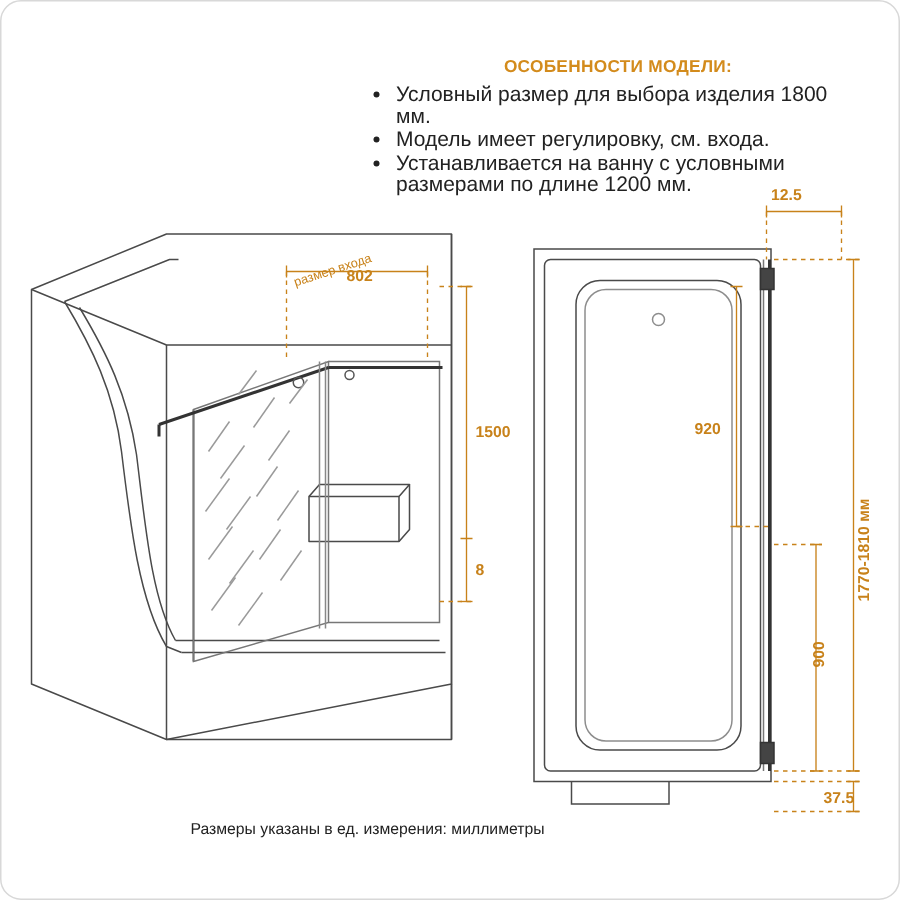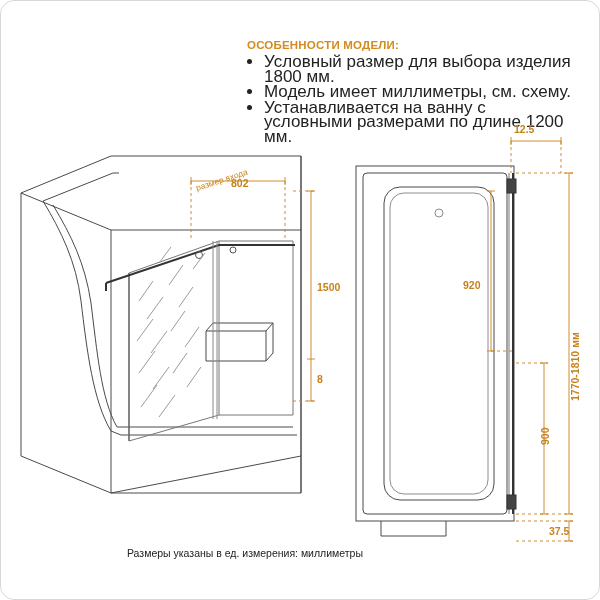--- a/index.html
+++ b/index.html
@@ -28,28 +28,29 @@
     left: 246px;
     top: 38px;
     width: 330px;
   }
   .features-title {
     font-size: 11.5px;
     font-weight: bold;
     color: #d38b1c;
     letter-spacing: 0.2px;
     margin: 0 0 4px 0;
+    text-align: center;
   }
   .features ul {
     margin: 0;
     padding-left: 17px;
     list-style: disc;
   }
   .features li {
-    font-size: 17px;
+    font-size: 14px;
     color: #222;
     line-height: 14.6px;
     margin-bottom: 1px;
   }
   .footnote {
     position: absolute;
     left: 0;
     top: 546px;
     width: 488px;
     text-align: center;
@@ -75,21 +76,21 @@
 </style>
 </head>
 <body>
 
 <div id="page">
 
   <div class="features">
     <p class="features-title">ОСОБЕННОСТИ МОДЕЛИ:</p>
     <ul>
       <li>Условный размер для выбора изделия 1800 мм.</li>
-      <li>Модель имеет миллиметры, см. схему.</li>
+      <li>Модель имеет регулировку, см. входа.</li>
       <li>Устанавливается на ванну с условными размерами по длине 1200 мм.</li>
     </ul>
   </div>
 
   <svg class="draw" width="600" height="600" viewBox="0 0 600 600">
     <g stroke="#4a4a4a" fill="none" stroke-width="1">
 
       <g stroke-linejoin="round">
 
         <path d="M20 192 L110 155 L300 155 L300 455 L110 492 L20 455 Z"></path>

